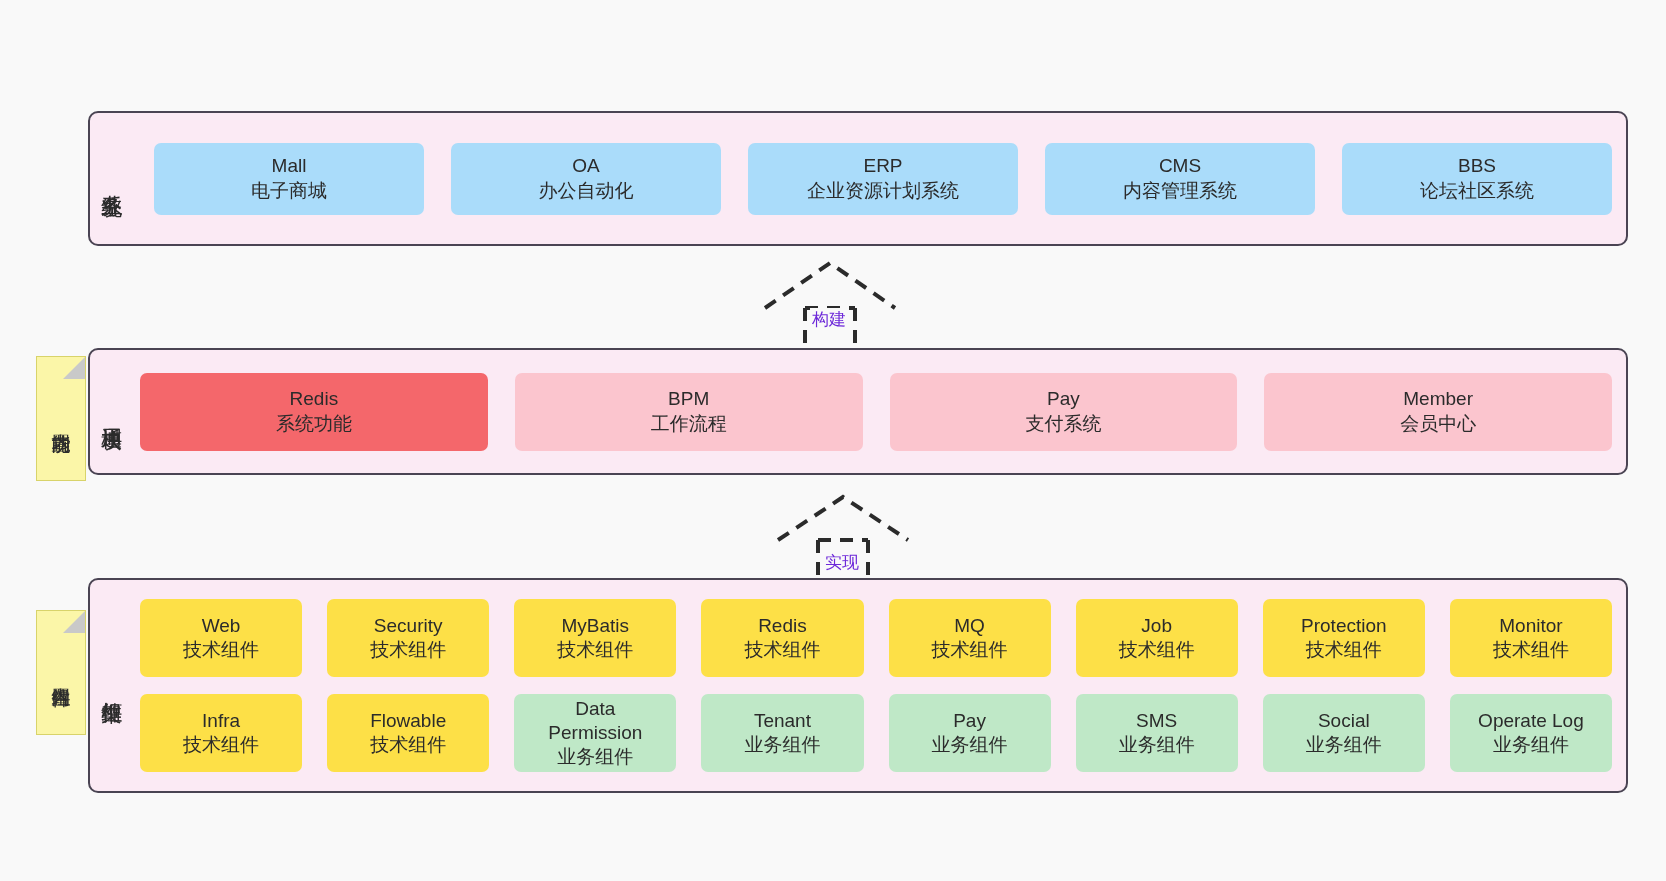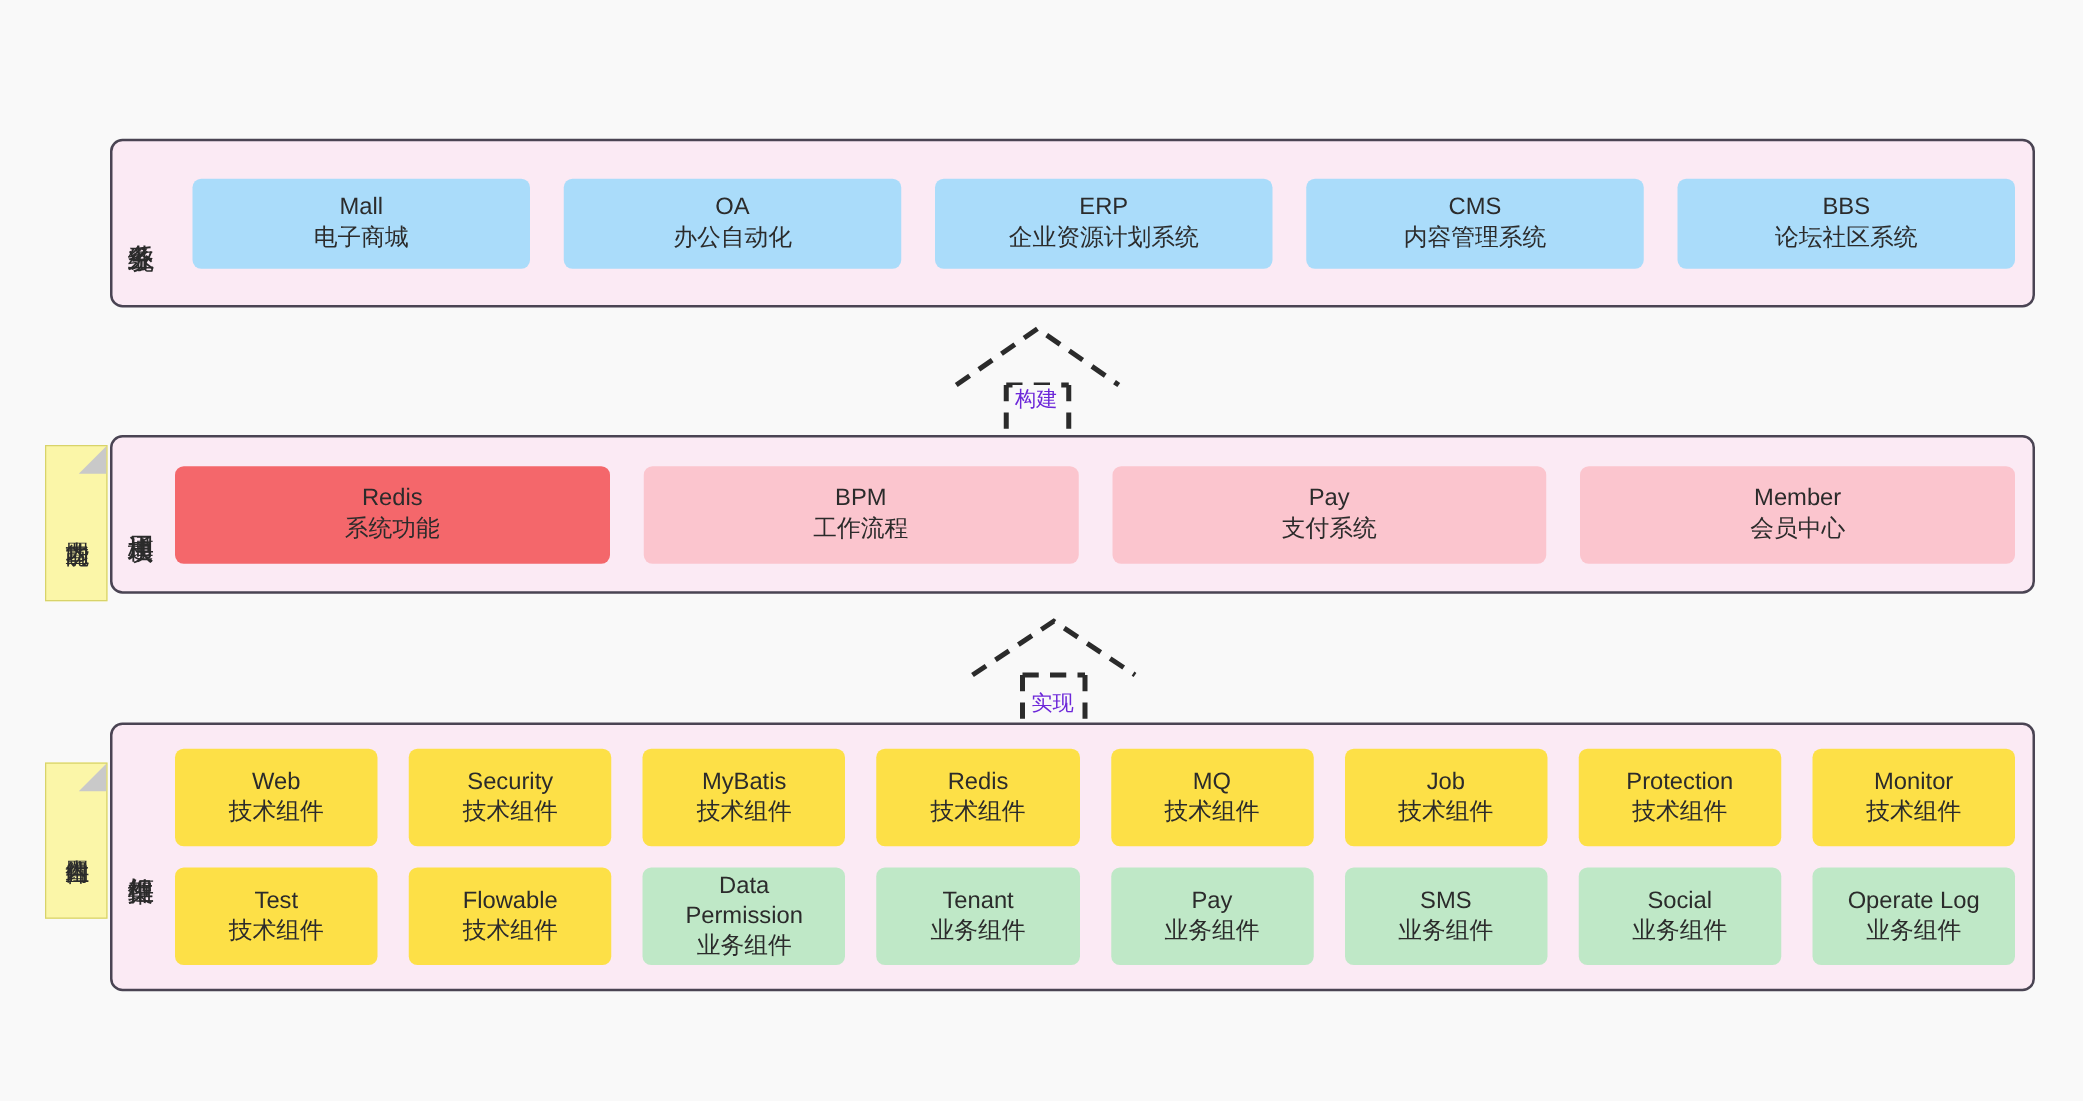--- a/index.html
+++ b/index.html
@@ -231,21 +231,21 @@
         <span class="sub">技术组件</span>
       </div>
       <div class="box green" style="height:78px;">
         <span class="ttl">Monitor</span>
         <span class="sub">技术组件</span>
       </div>
     </div>
 
     <div class="row" style="padding-right:14px; gap:25px;">
       <div class="box green" style="height:78px;">
-        <span class="ttl">Test</span>
+        <span class="ttl">Infra</span>
         <span class="sub">技术组件</span>
       </div>
       <div class="box green" style="height:78px;">
         <span class="ttl">Flowable</span>
         <span class="sub">技术组件</span>
       </div>
       <div class="box lgreen" style="height:78px;">
         <span class="ttl" style="max-width:9ch;">Data Permission</span>
         <span class="sub">业务组件</span>
       </div>

